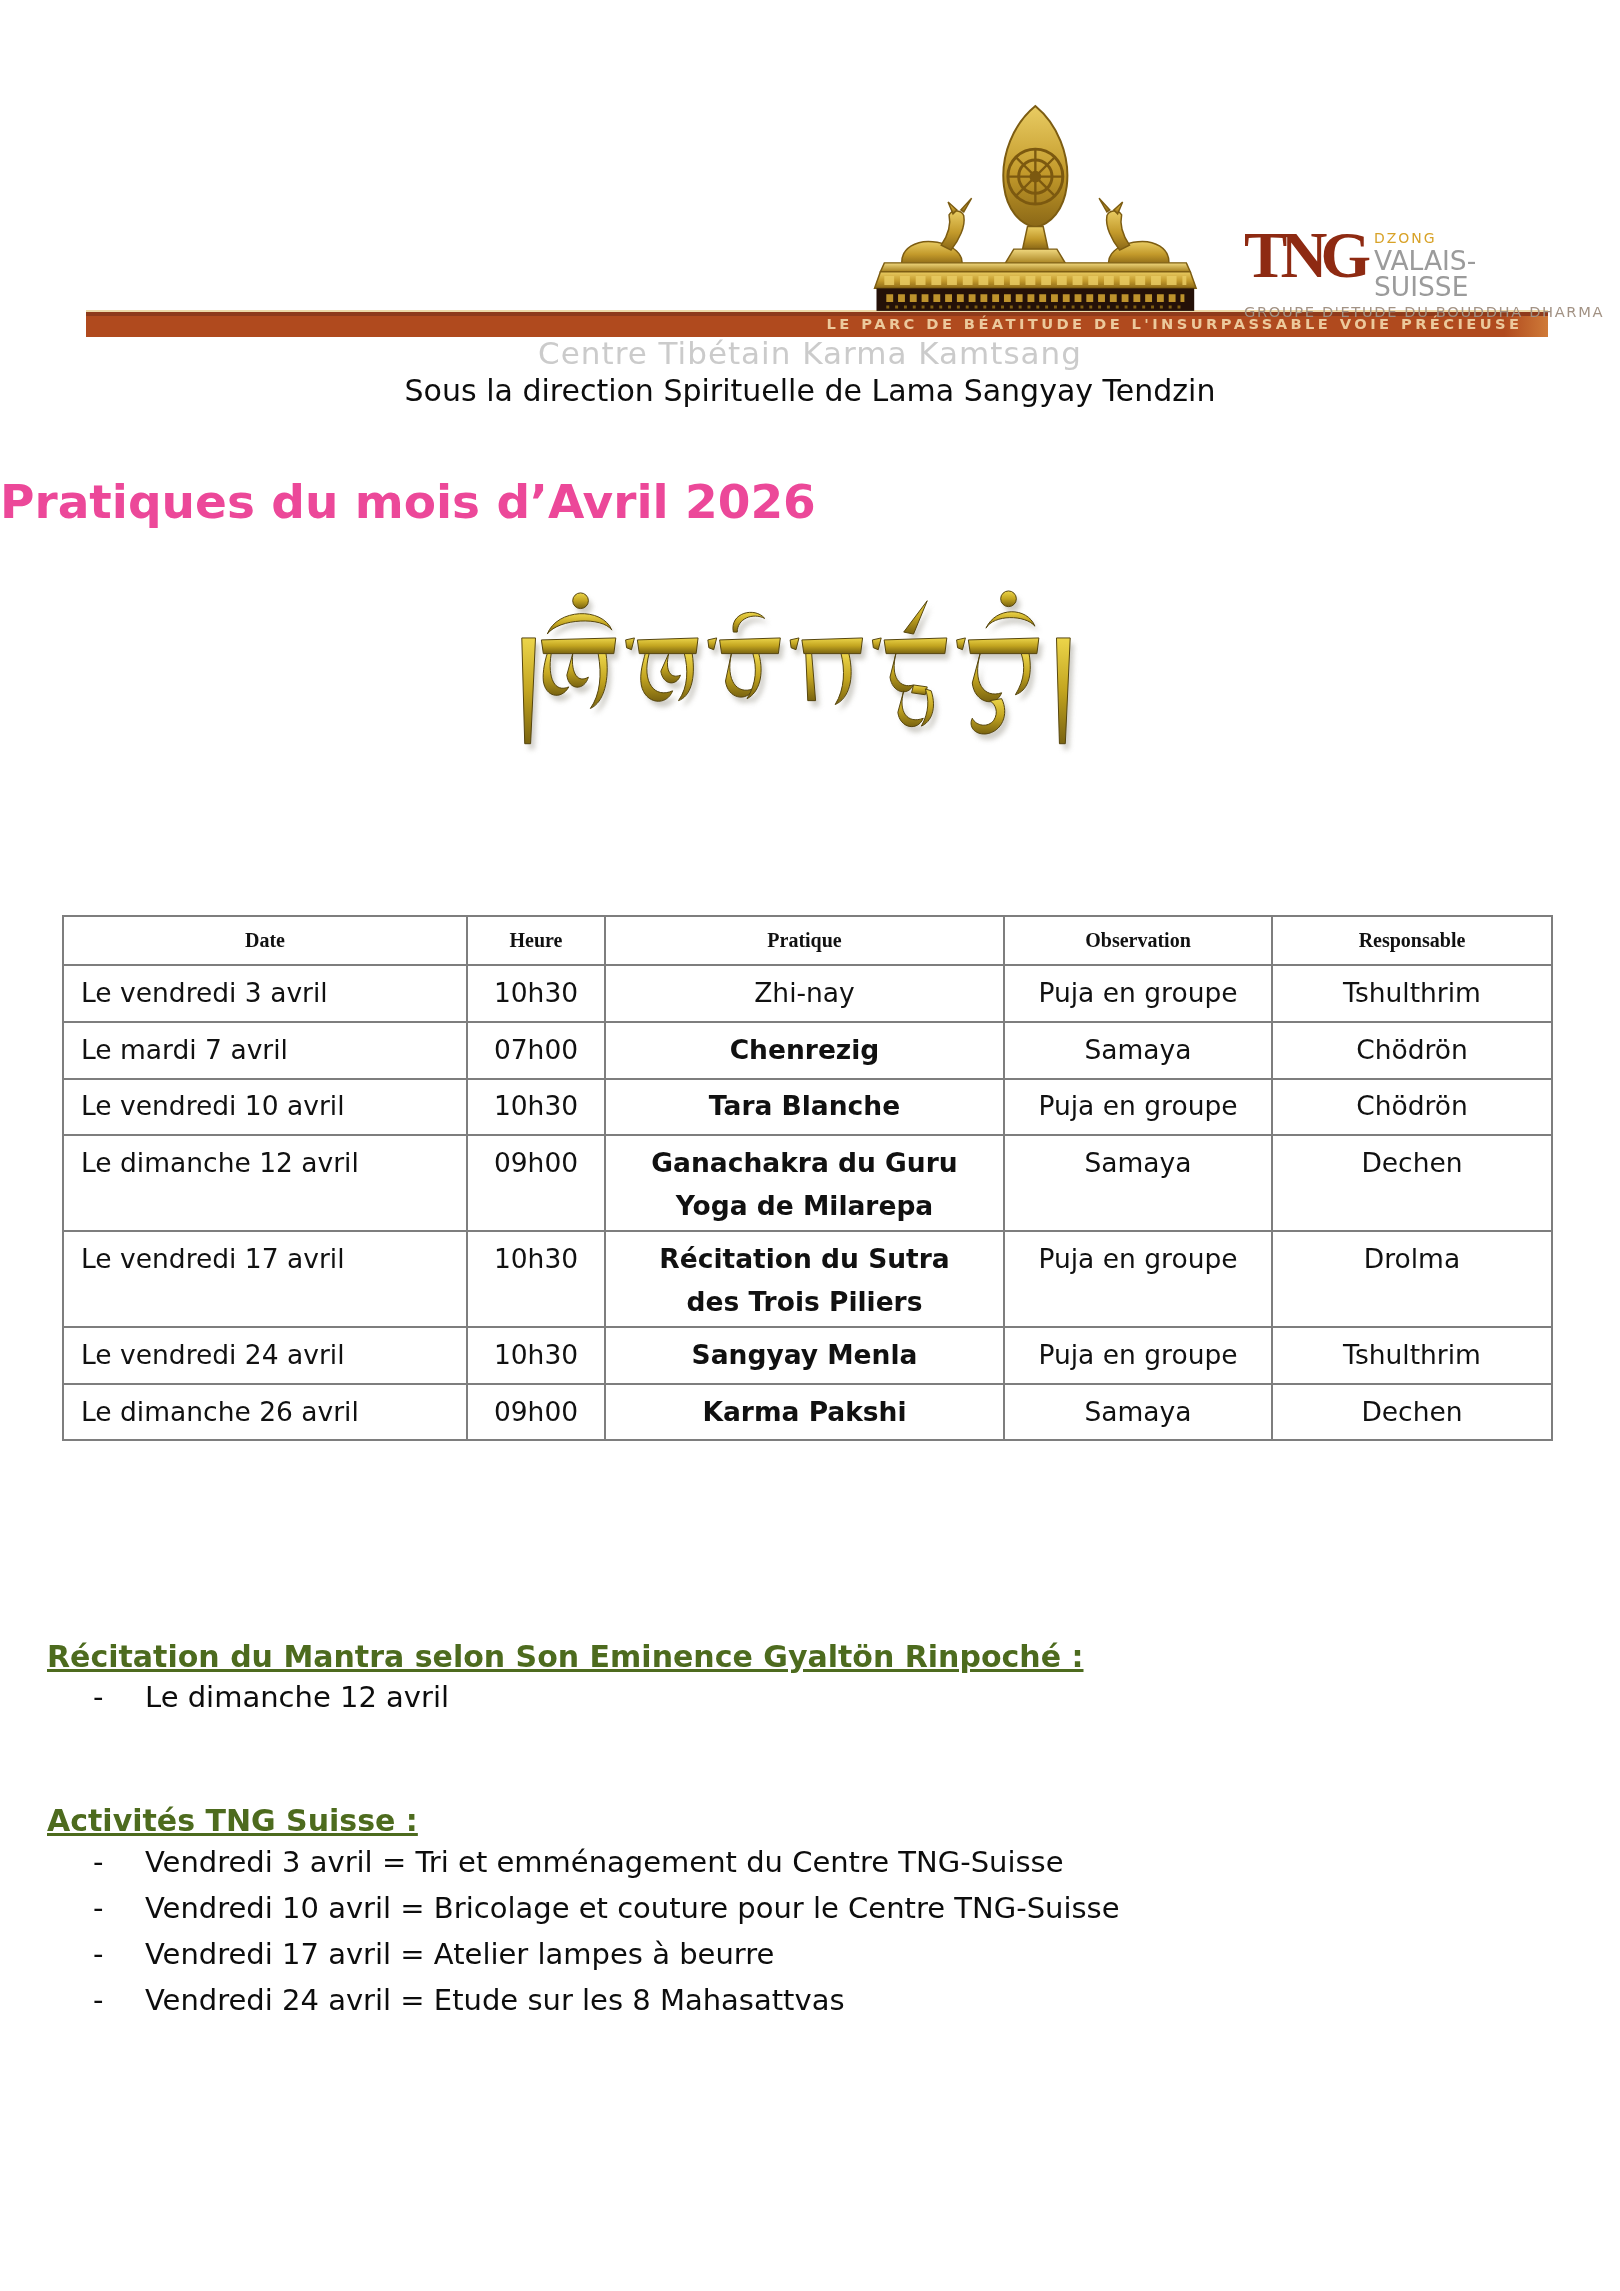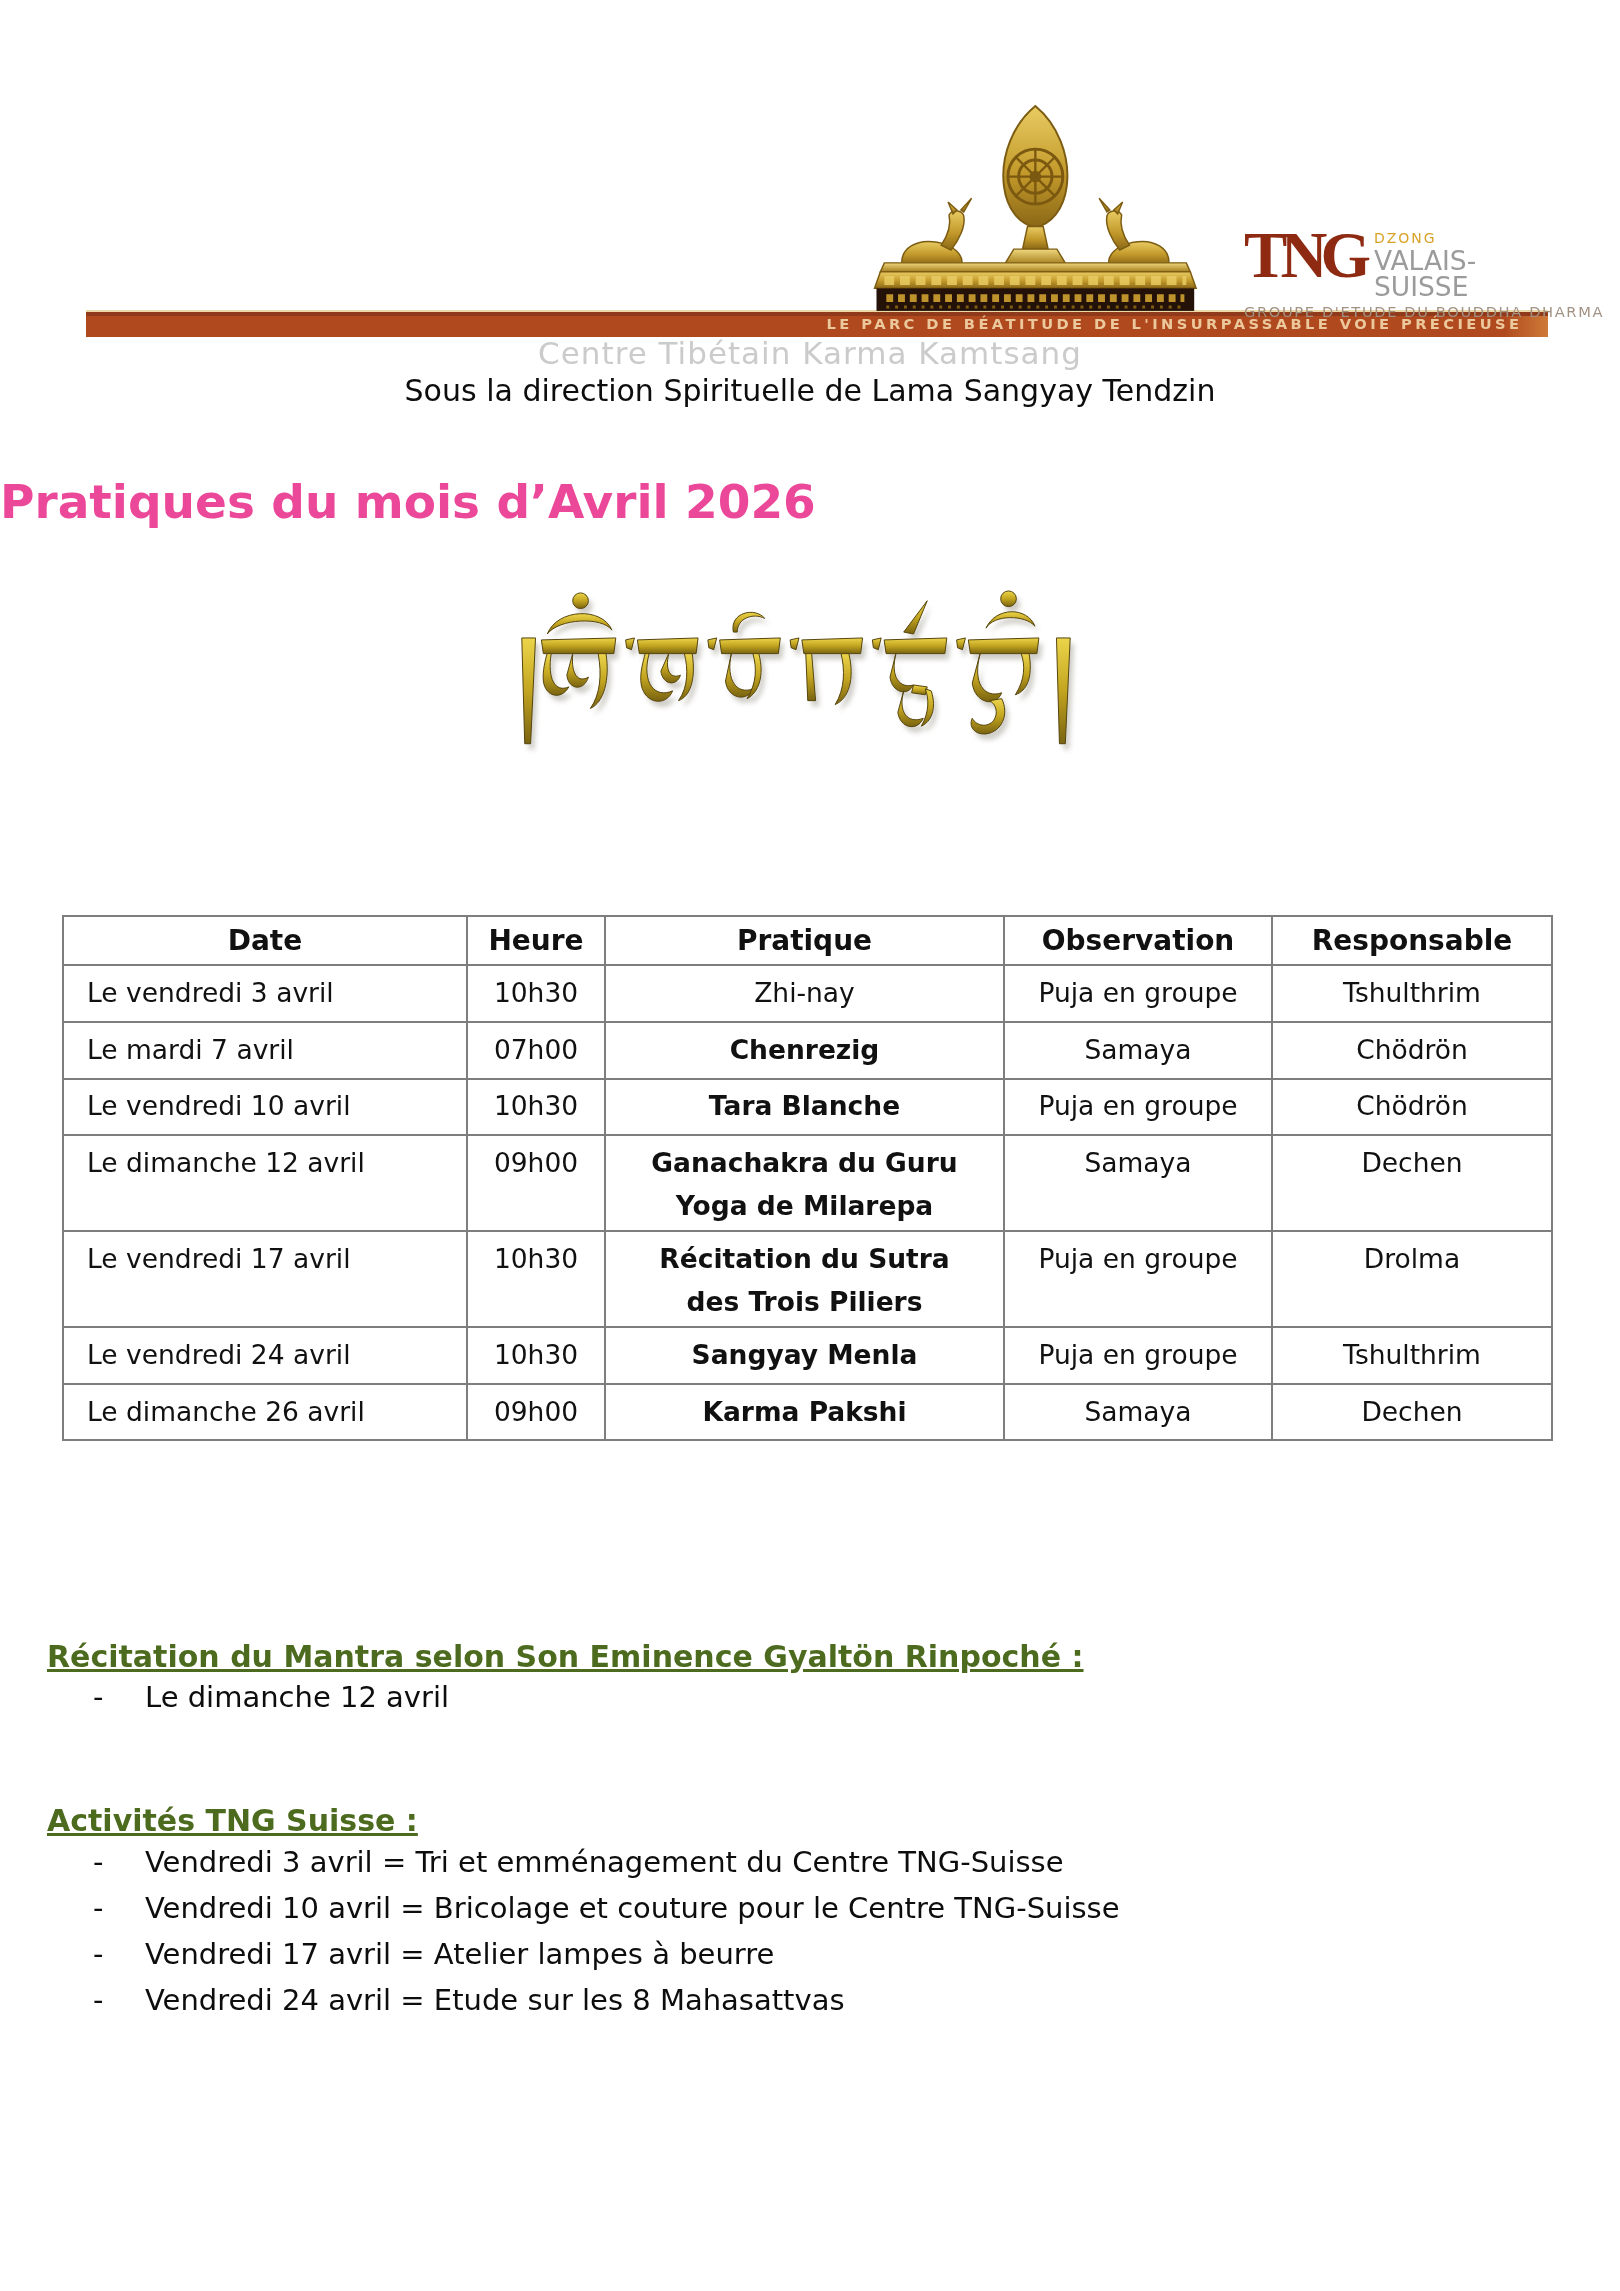--- a/index.html
+++ b/index.html
@@ -46,24 +46,24 @@
   
   table.schedule{
     position:absolute;left:62px;top:915px;width:1489px;
     border-collapse:collapse;table-layout:fixed;
   }
   table.schedule th,table.schedule td{
     border:2px solid var(--table-border);
     font-size:26.5px;line-height:43px;vertical-align:top;
     padding:4.9px 5.9px 2.9px 5.9px;text-align:center;overflow:hidden;
   }
-  table.schedule th{height:47px;font-size:28px;font-weight:bold;vertical-align:middle;padding:0 3.9px;}
+  table.schedule th{height:47px;font-size:20px;font-weight:bold;vertical-align:middle;padding:0 3.9px;font-family:Liberation Serif, serif;}
   table.schedule td{height:47px;}
   table.schedule tr.tall td{height:86px;}
-  table.schedule td.c-date{text-align:left;padding-left:23px;}
+  table.schedule td.c-date{text-align:left;padding-left:17px;}
   table.schedule td.c-pratique{white-space:pre-line;}
   table.schedule td.bold{font-weight:bold;}
   
   .section-heading{
     position:absolute;left:47px;font-size:30px;font-weight:bold;color:var(--green);white-space:nowrap;text-decoration:underline;
   }
   .bullet-list{position:absolute;left:93px;margin:0;padding:0;list-style:none;}
   .bullet-item{display:flex;font-size:29px;line-height:46px;color:#0d0d0d;white-space:nowrap;}
   .bullet-dash{width:52px;flex:0 0 52px;}
   #sec1-heading{top:1639px;}

